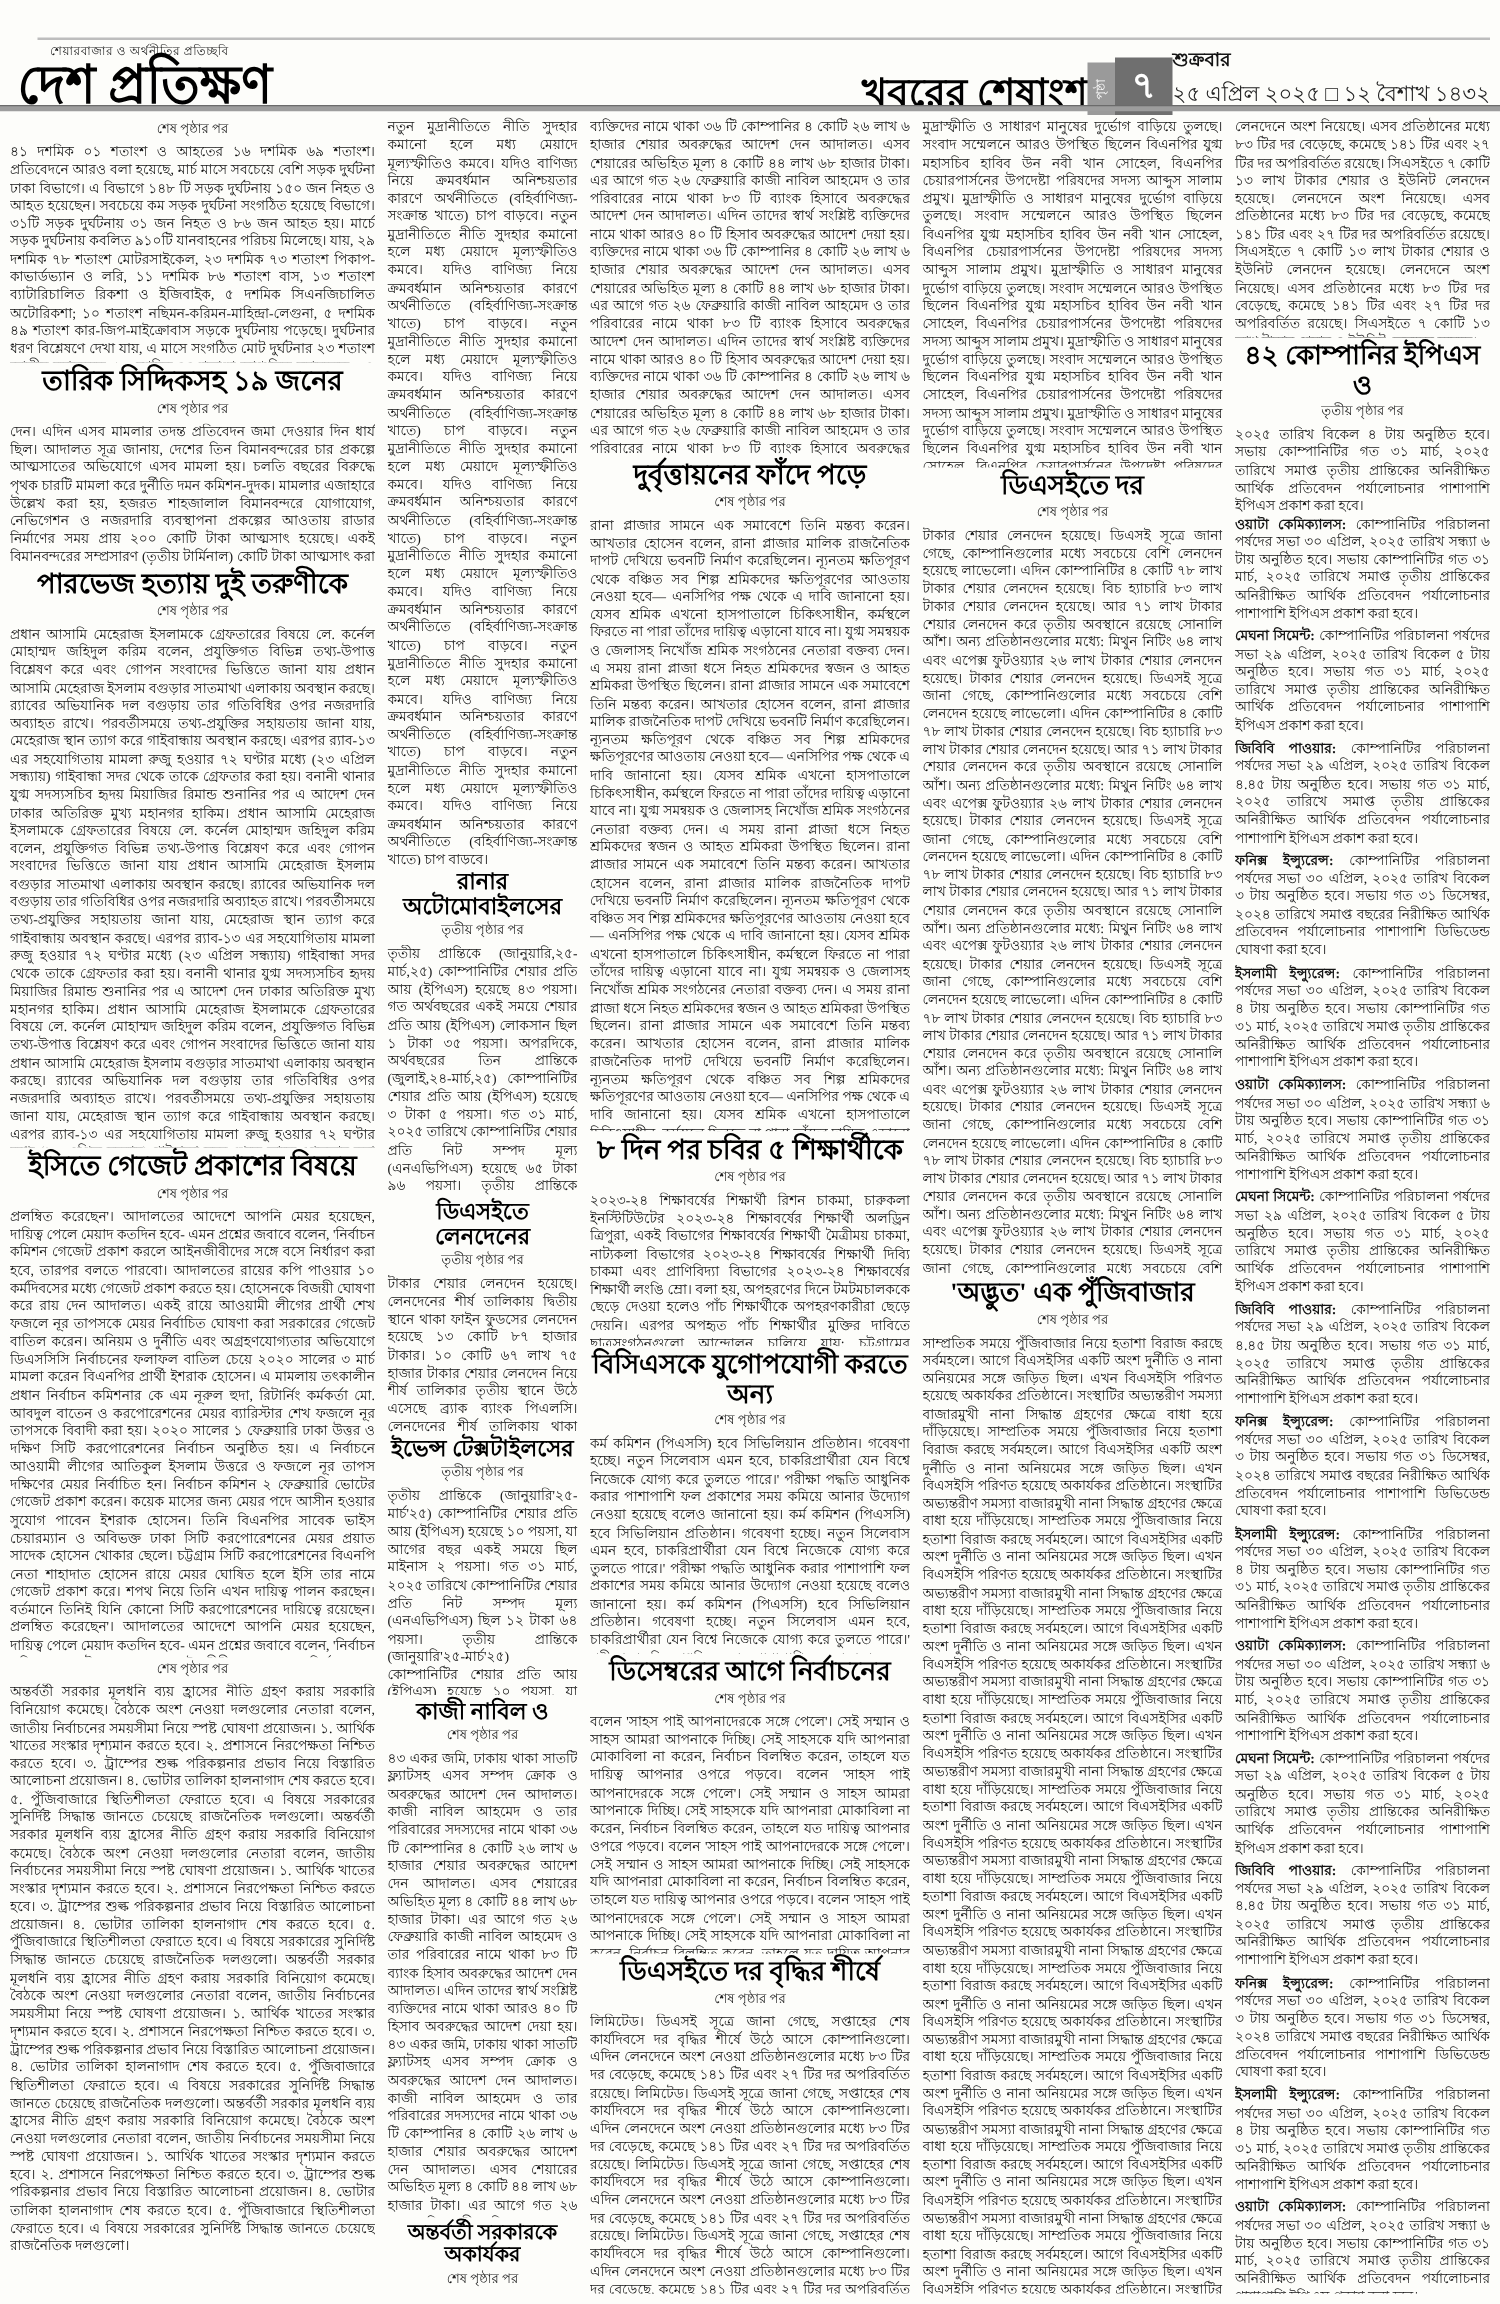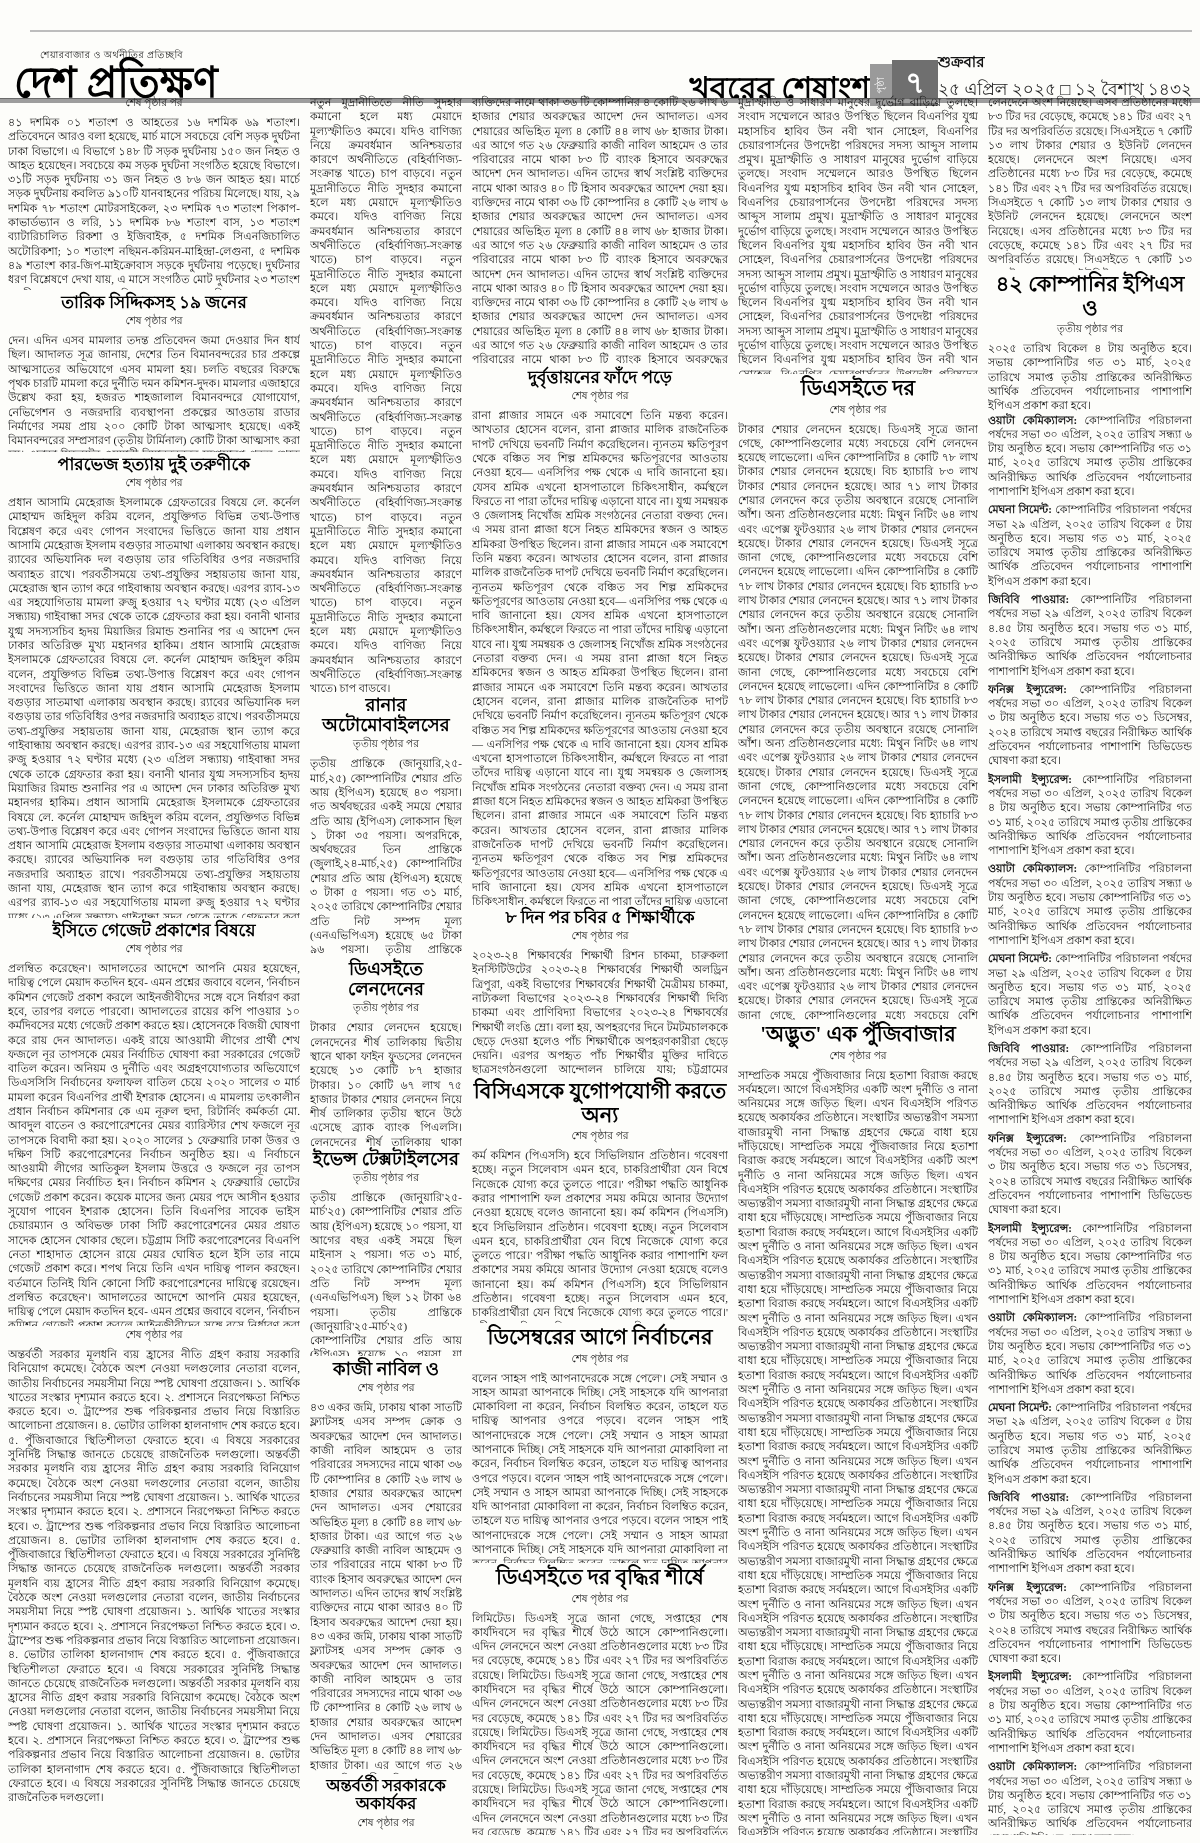--- a/index.html
+++ b/index.html
@@ -5,21 +5,21 @@
   html,body{margin:0;padding:0;}
   body{
     width:1200px;height:1843px;background:#fbfbf8;color:#141414;
     font-family:"Liberation Serif","DejaVu Serif",serif;
     -webkit-font-smoothing:antialiased;
   }
   .page{position:relative;width:1200px;height:1843px;overflow:hidden;background:#fdfdfa;}
 
   
   .topline{position:absolute;top:30px;left:30px;right:8px;height:2px;background:#bdbdbd;}
-  .header{position:absolute;top:14px;left:0;width:1200px;height:64px;}
+  .header{position:absolute;top:0;left:0;width:1200px;height:64px;}
   .masthead{position:absolute;left:14px;top:34px;}
   .tagline{font-size:9.5px;color:#222;letter-spacing:.5px;margin:0 0 0 26px;}
   .paper-title{font-size:41px;font-weight:900;line-height:1;margin:0;color:#000;
     font-family:"Liberation Serif","DejaVu Serif",serif;transform:scaleY(1.04);transform-origin:left bottom;}
   .header-right{position:absolute;right:8px;top:36px;display:flex;align-items:flex-end;}
   .section-title{font-size:31px;font-weight:800;color:#000;line-height:1;margin-bottom:2px;white-space:nowrap;}
   .page-label-box{width:22px;height:42px;background:#9a9a9a;display:flex;align-items:center;justify-content:center;}
   .page-label-box span{color:#fff;font-size:10px;transform:rotate(-90deg);white-space:nowrap;}
   .page-num-box{width:46px;height:46px;background:#6f6f6f;display:flex;align-items:center;justify-content:center;}
   .page-num-box span{color:#fff;font-size:30px;font-weight:700;line-height:1;}
@@ -33,21 +33,21 @@
   .col1{left:8px;width:292px;}
   .col2{left:310px;width:152px;}
   .col3{left:472px;width:256px;}
   .col4{left:738px;width:240px;}
   .col5{left:988px;width:204px;}
 
   .story{display:flex;flex-direction:column;overflow:hidden;flex:0 0 auto;}
   .story.grow{flex:1 1 auto;}
   .headline{text-align:center;font-weight:700;color:#000;margin:3px 0 0;line-height:1.12;}
   .hl-xl{font-size:26px;}
-  .hl-lg{font-size:17px;}
+  .hl-lg{font-size:22px;}
   .hl-md{font-size:21px;}
   .hl-sm{font-size:18px;}
   .hl-xs{font-size:16.5px;}
   .cont{text-align:center;font-size:10.5px;margin:1px 0 3px;color:#1a1a1a;}
   .body{font-size:11px;line-height:1.3;text-align:justify;margin:0;flex:1 1 auto;overflow:hidden;}
   .contbody{padding-top:1px;}
   .entries{flex:1 1 auto;overflow:hidden;}
   .entry{font-size:11px;line-height:1.3;text-align:justify;margin:0 0 4px;}
   .entry b{font-weight:700;}
   .intro{flex:0 0 auto;}

